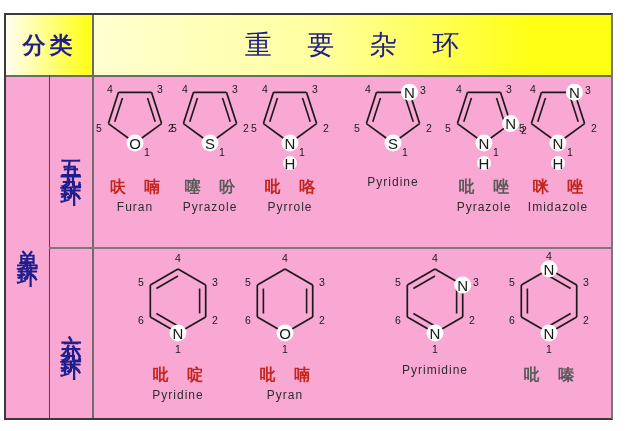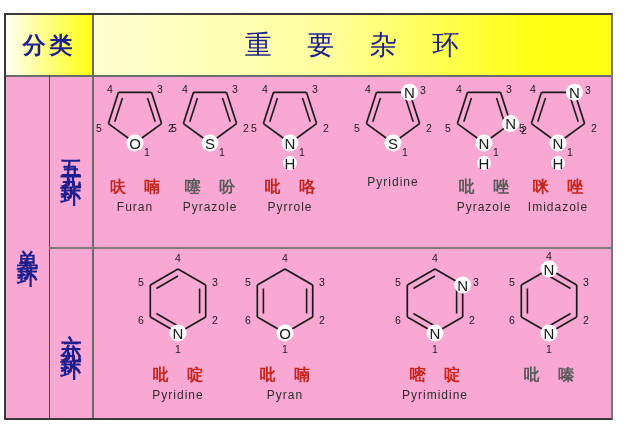--- a/index.html
+++ b/index.html
@@ -259,21 +259,20 @@
             <text x="50" y="84" text-anchor="middle" dominant-baseline="central" font-size="15" font-weight="normal" fill="#1a1a1a">N</text>
             <circle cx="77.7" cy="36" r="8.5" fill="#ffffff"></circle>
             <text x="77.7" y="36" text-anchor="middle" dominant-baseline="central" font-size="15" font-weight="normal" fill="#1a1a1a">N</text>
             <text x="50" y="100" text-anchor="middle" dominant-baseline="central" font-size="10.5" font-weight="normal" fill="#1a1a1a">1</text>
             <text x="87" y="71" text-anchor="middle" dominant-baseline="central" font-size="10.5" font-weight="normal" fill="#1a1a1a">2</text>
             <text x="91" y="33" text-anchor="middle" dominant-baseline="central" font-size="10.5" font-weight="normal" fill="#1a1a1a">3</text>
             <text x="50" y="9" text-anchor="middle" dominant-baseline="central" font-size="10.5" font-weight="normal" fill="#1a1a1a">4</text>
             <text x="13" y="33" text-anchor="middle" dominant-baseline="central" font-size="10.5" font-weight="normal" fill="#1a1a1a">5</text>
             <text x="13" y="71" text-anchor="middle" dominant-baseline="central" font-size="10.5" font-weight="normal" fill="#1a1a1a">6</text>
           </svg>
-          <div class="cn red">嘧 啶</div>
           <div class="en">Pyrimidine</div>
         </div>
         <div class="mol mol6" style="left: 405px;">
           <svg width="100" height="112" viewBox="0 0 100 112">
             <line x1="50" y1="84" x2="77.7" y2="68" stroke="#1a1a1a" stroke-width="1.7"></line>
             <line x1="77.7" y1="68" x2="77.7" y2="36" stroke="#1a1a1a" stroke-width="1.7"></line>
             <line x1="77.7" y1="36" x2="50" y2="20" stroke="#1a1a1a" stroke-width="1.7"></line>
             <line x1="50" y1="20" x2="22.3" y2="36" stroke="#1a1a1a" stroke-width="1.7"></line>
             <line x1="22.3" y1="36" x2="22.3" y2="68" stroke="#1a1a1a" stroke-width="1.7"></line>
             <line x1="22.3" y1="68" x2="50" y2="84" stroke="#1a1a1a" stroke-width="1.7"></line>

